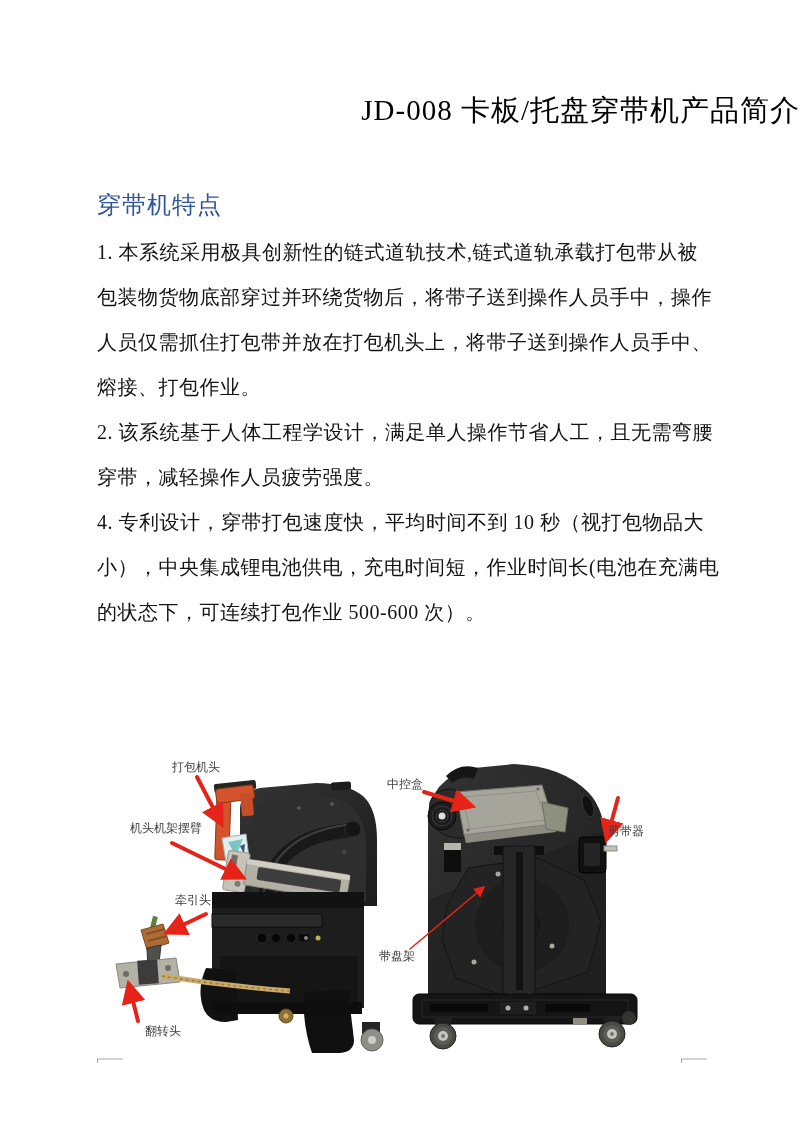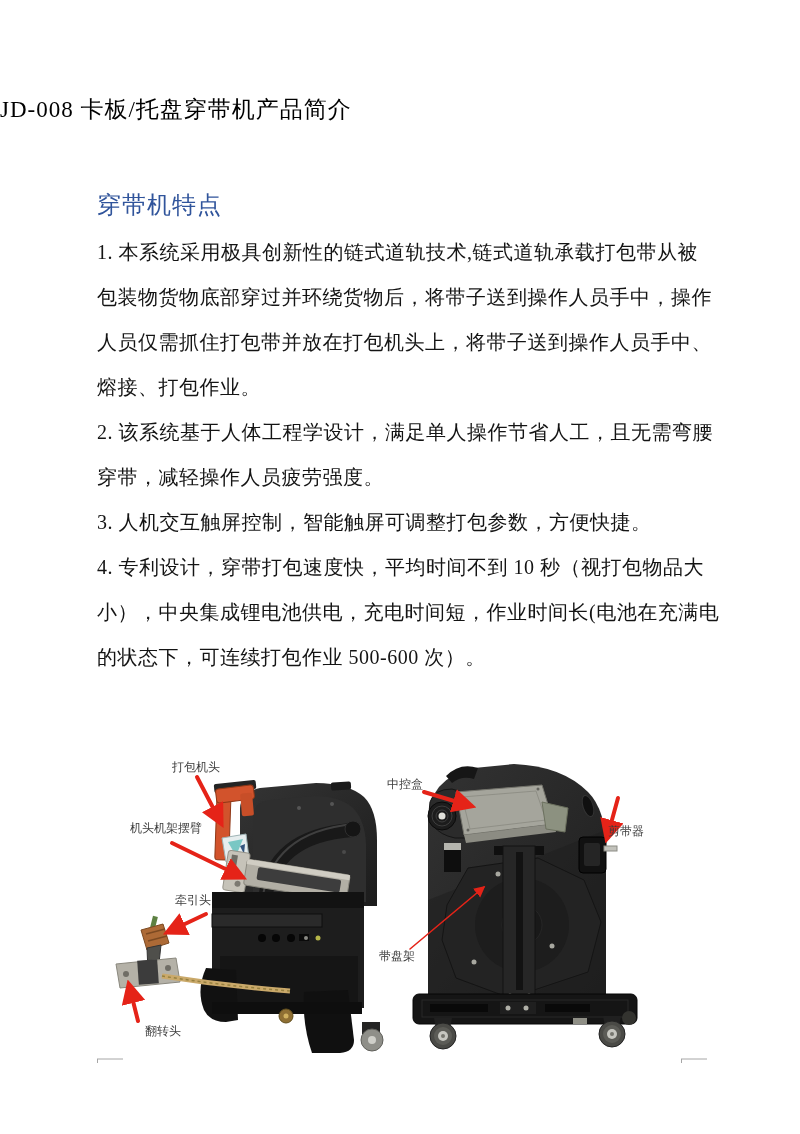--- a/index.html
+++ b/index.html
@@ -1,19 +1,19 @@
 <!DOCTYPE html>
 <html><head>
 <meta charset="utf-8">
 <style>
   html,body{margin:0;padding:0;background:#ffffff;}
   .page{position:relative;width:800px;height:1134px;background:#fff;overflow:hidden;
         font-family:"Liberation Serif","DejaVu Serif",serif;color:#1a1a1a;}
-  .doc-title{position:absolute;left:0;right:0;top:90px;text-align:left;
-             font-size:23px;line-height:40px;color:#000;font-weight:400;letter-spacing:1px;}
+  .doc-title{position:absolute;left:0;right:0;top:90px;text-align:right;
+             font-size:29px;line-height:40px;color:#000;font-weight:400;letter-spacing:1px;}
   .sec-heading{position:absolute;font-family:"Liberation Sans","DejaVu Sans",sans-serif;
                font-size:24px;line-height:30px;color:#30549b;font-weight:400;letter-spacing:1px;}
   .h-features{left:97px;top:190px;}
   .h-structure{left:120px;top:712px;}
   .body-text{position:absolute;left:97px;top:230px;width:616px;font-size:20px;color:#141414;}
   .body-text .bline{height:45px;line-height:45px;white-space:nowrap;letter-spacing:0.5px;}
   .fig-label{position:absolute;font-family:"Liberation Sans","DejaVu Sans",sans-serif;
              font-size:12px;line-height:14px;color:#3d3d3d;white-space:nowrap;}
   .fig-svg{position:absolute;left:0;top:0;width:800px;height:1134px;}
 </style>
@@ -26,21 +26,20 @@
 
   <div class="sec-heading h-features">穿带机特点</div>
 
   <div class="body-text">
     <div class="bline">1. 本系统采用极具创新性的链式道轨技术,链式道轨承载打包带从被</div>
     <div class="bline">包装物货物底部穿过并环绕货物后，将带子送到操作人员手中，操作</div>
     <div class="bline">人员仅需抓住打包带并放在打包机头上，将带子送到操作人员手中、</div>
     <div class="bline">熔接、打包作业。</div>
     <div class="bline">2. 该系统基于人体工程学设计，满足单人操作节省人工，且无需弯腰</div>
     <div class="bline">穿带，减轻操作人员疲劳强度。</div>
-    <div class="bline">3. 人机交互触屏控制，智能触屏可调整打包参数，方便快捷。</div>
     <div class="bline">4. 专利设计，穿带打包速度快，平均时间不到 10 秒（视打包物品大</div>
     <div class="bline">小），中央集成锂电池供电，充电时间短，作业时间长(电池在充满电</div>
     <div class="bline">的状态下，可连续打包作业 500-600 次）。</div>
   </div>
 
 
   <svg class="fig-svg" viewBox="0 0 800 1134" xmlns="http://www.w3.org/2000/svg">
     <defs>
       <marker id="ah" markerWidth="6" markerHeight="6" refX="4.6" refY="3" orient="auto">
         <path d="M0,0 L6,3 L0,6 Z" fill="#e52318"></path>

